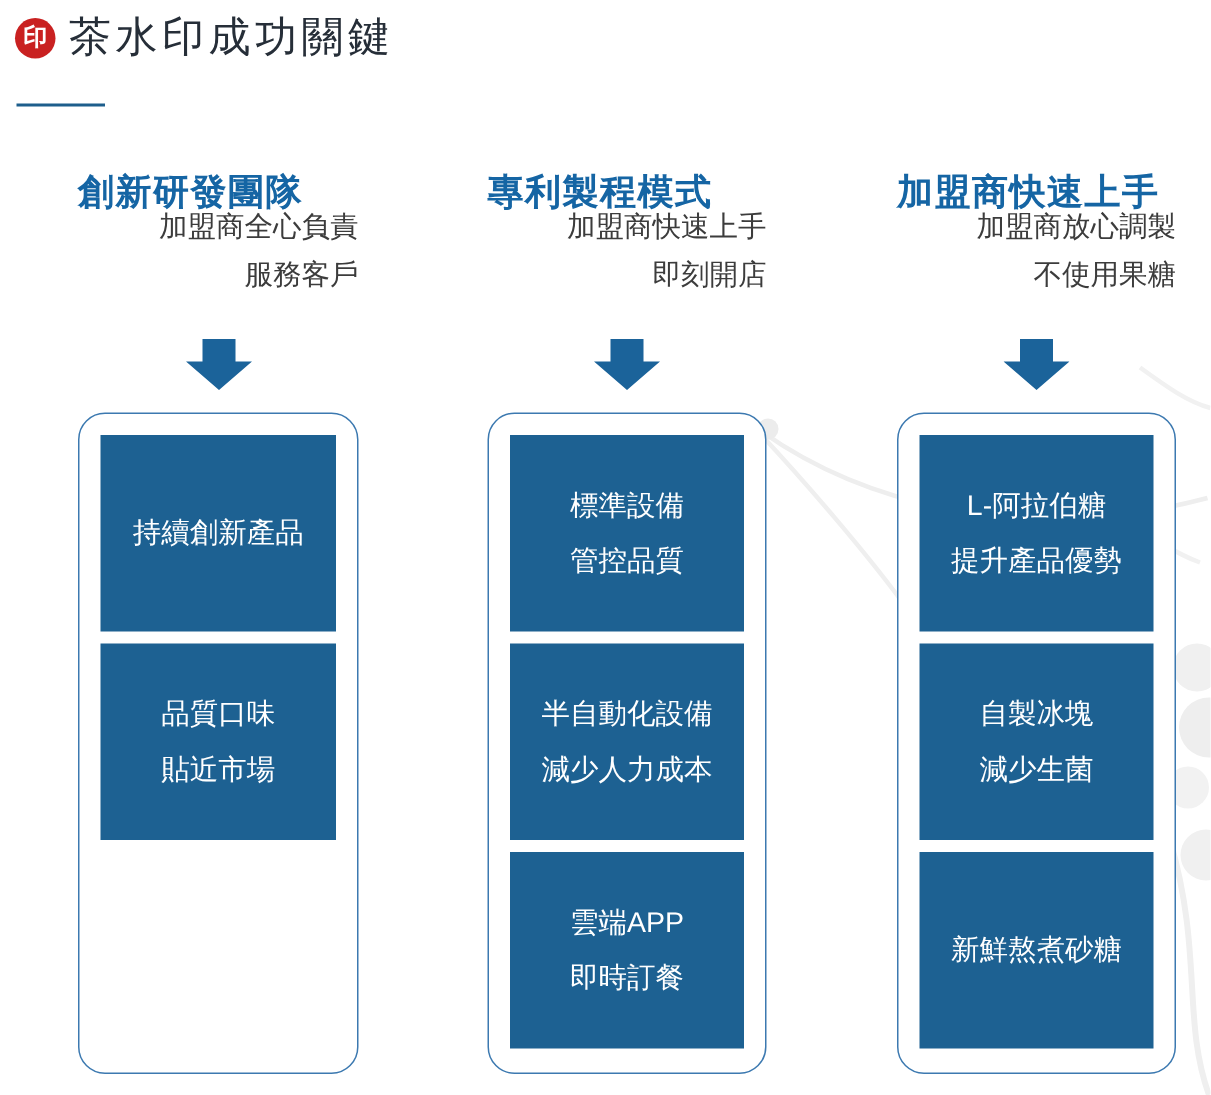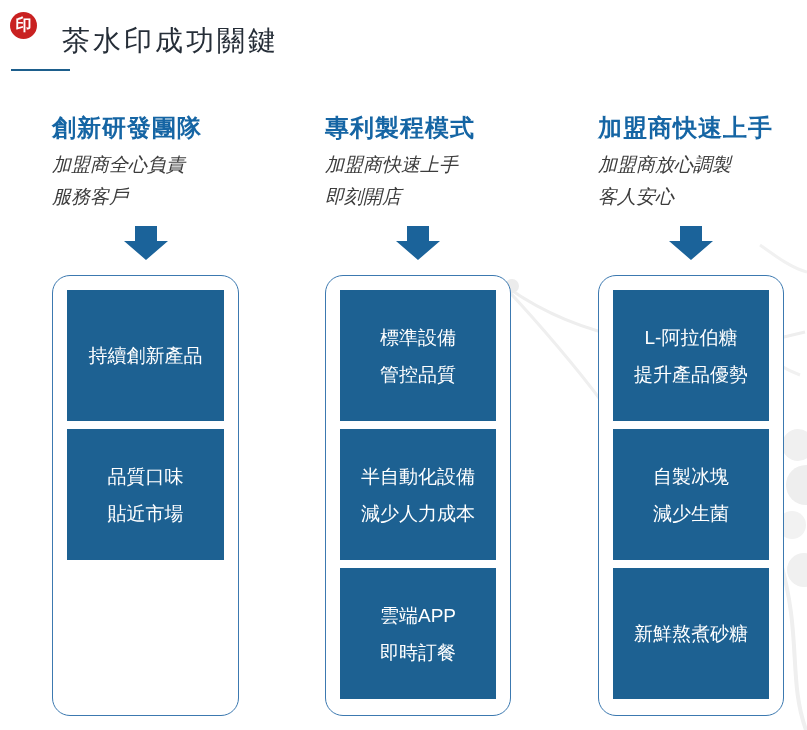--- a/index.html
+++ b/index.html
@@ -29,21 +29,21 @@
     justify-content: center;
     font-family: "DejaVu Serif", serif;
     font-size: 16px;
     font-weight: bold;
     z-index: 2;
   }
   .page-title {
     position: absolute;
     left: 46px;
     top: 6px;
-    margin: 16px;
+    margin: 0;
     font-family: "DejaVu Serif", serif;
     font-weight: 400;
     font-size: 28px;
     letter-spacing: 3px;
     color: var(--title-text, #262e38);
     z-index: 2;
   }
   .title-underline {
     position: absolute;
     left: 11px;
@@ -78,28 +78,27 @@
     left: 0;
     right: 0;
     text-align: left;
     font-size: 24px;
     font-weight: bold;
     letter-spacing: 1px;
     color: var(--accent-blue, #1565a4);
   }
   .col-subtitle {
     position: absolute;
-    top: 149px;
+    top: 136px;
     left: 0;
     right: 0;
-    text-align: left;
+    text-align: right;
     font-size: 19px;
     line-height: 32px;
     color: var(--subtitle-text, #3c3c3c);
-    font-style: italic;
   }
   .down-arrow {
     position: absolute;
     top: 226px;
     left: 50%;
     transform: translateX(-50%);
     display: block;
   }
   .down-arrow polygon { fill: var(--arrow-blue, #1b639a); }
 
@@ -196,21 +195,21 @@
       <div>雲端APP</div>
       <div>即時訂餐</div>
     </div>
   </div>
 </div>
 
 <div class="column" id="col-2">
   <div class="col-title">加盟商快速上手</div>
   <div class="col-subtitle">
     <div>加盟商放心調製</div>
-    <div>客人安心</div>
+    <div>不使用果糖</div>
   </div>
   <svg class="down-arrow" width="44" height="34" viewBox="0 0 44 34">
     <polygon points="11,0 33,0 33,15 44,15 22,34 0,15 11,15"></polygon>
   </svg>
   <div class="panel">
     <div class="feature-box">
       <div>L-阿拉伯糖</div>
       <div>提升產品優勢</div>
     </div>
     <div class="feature-box">

